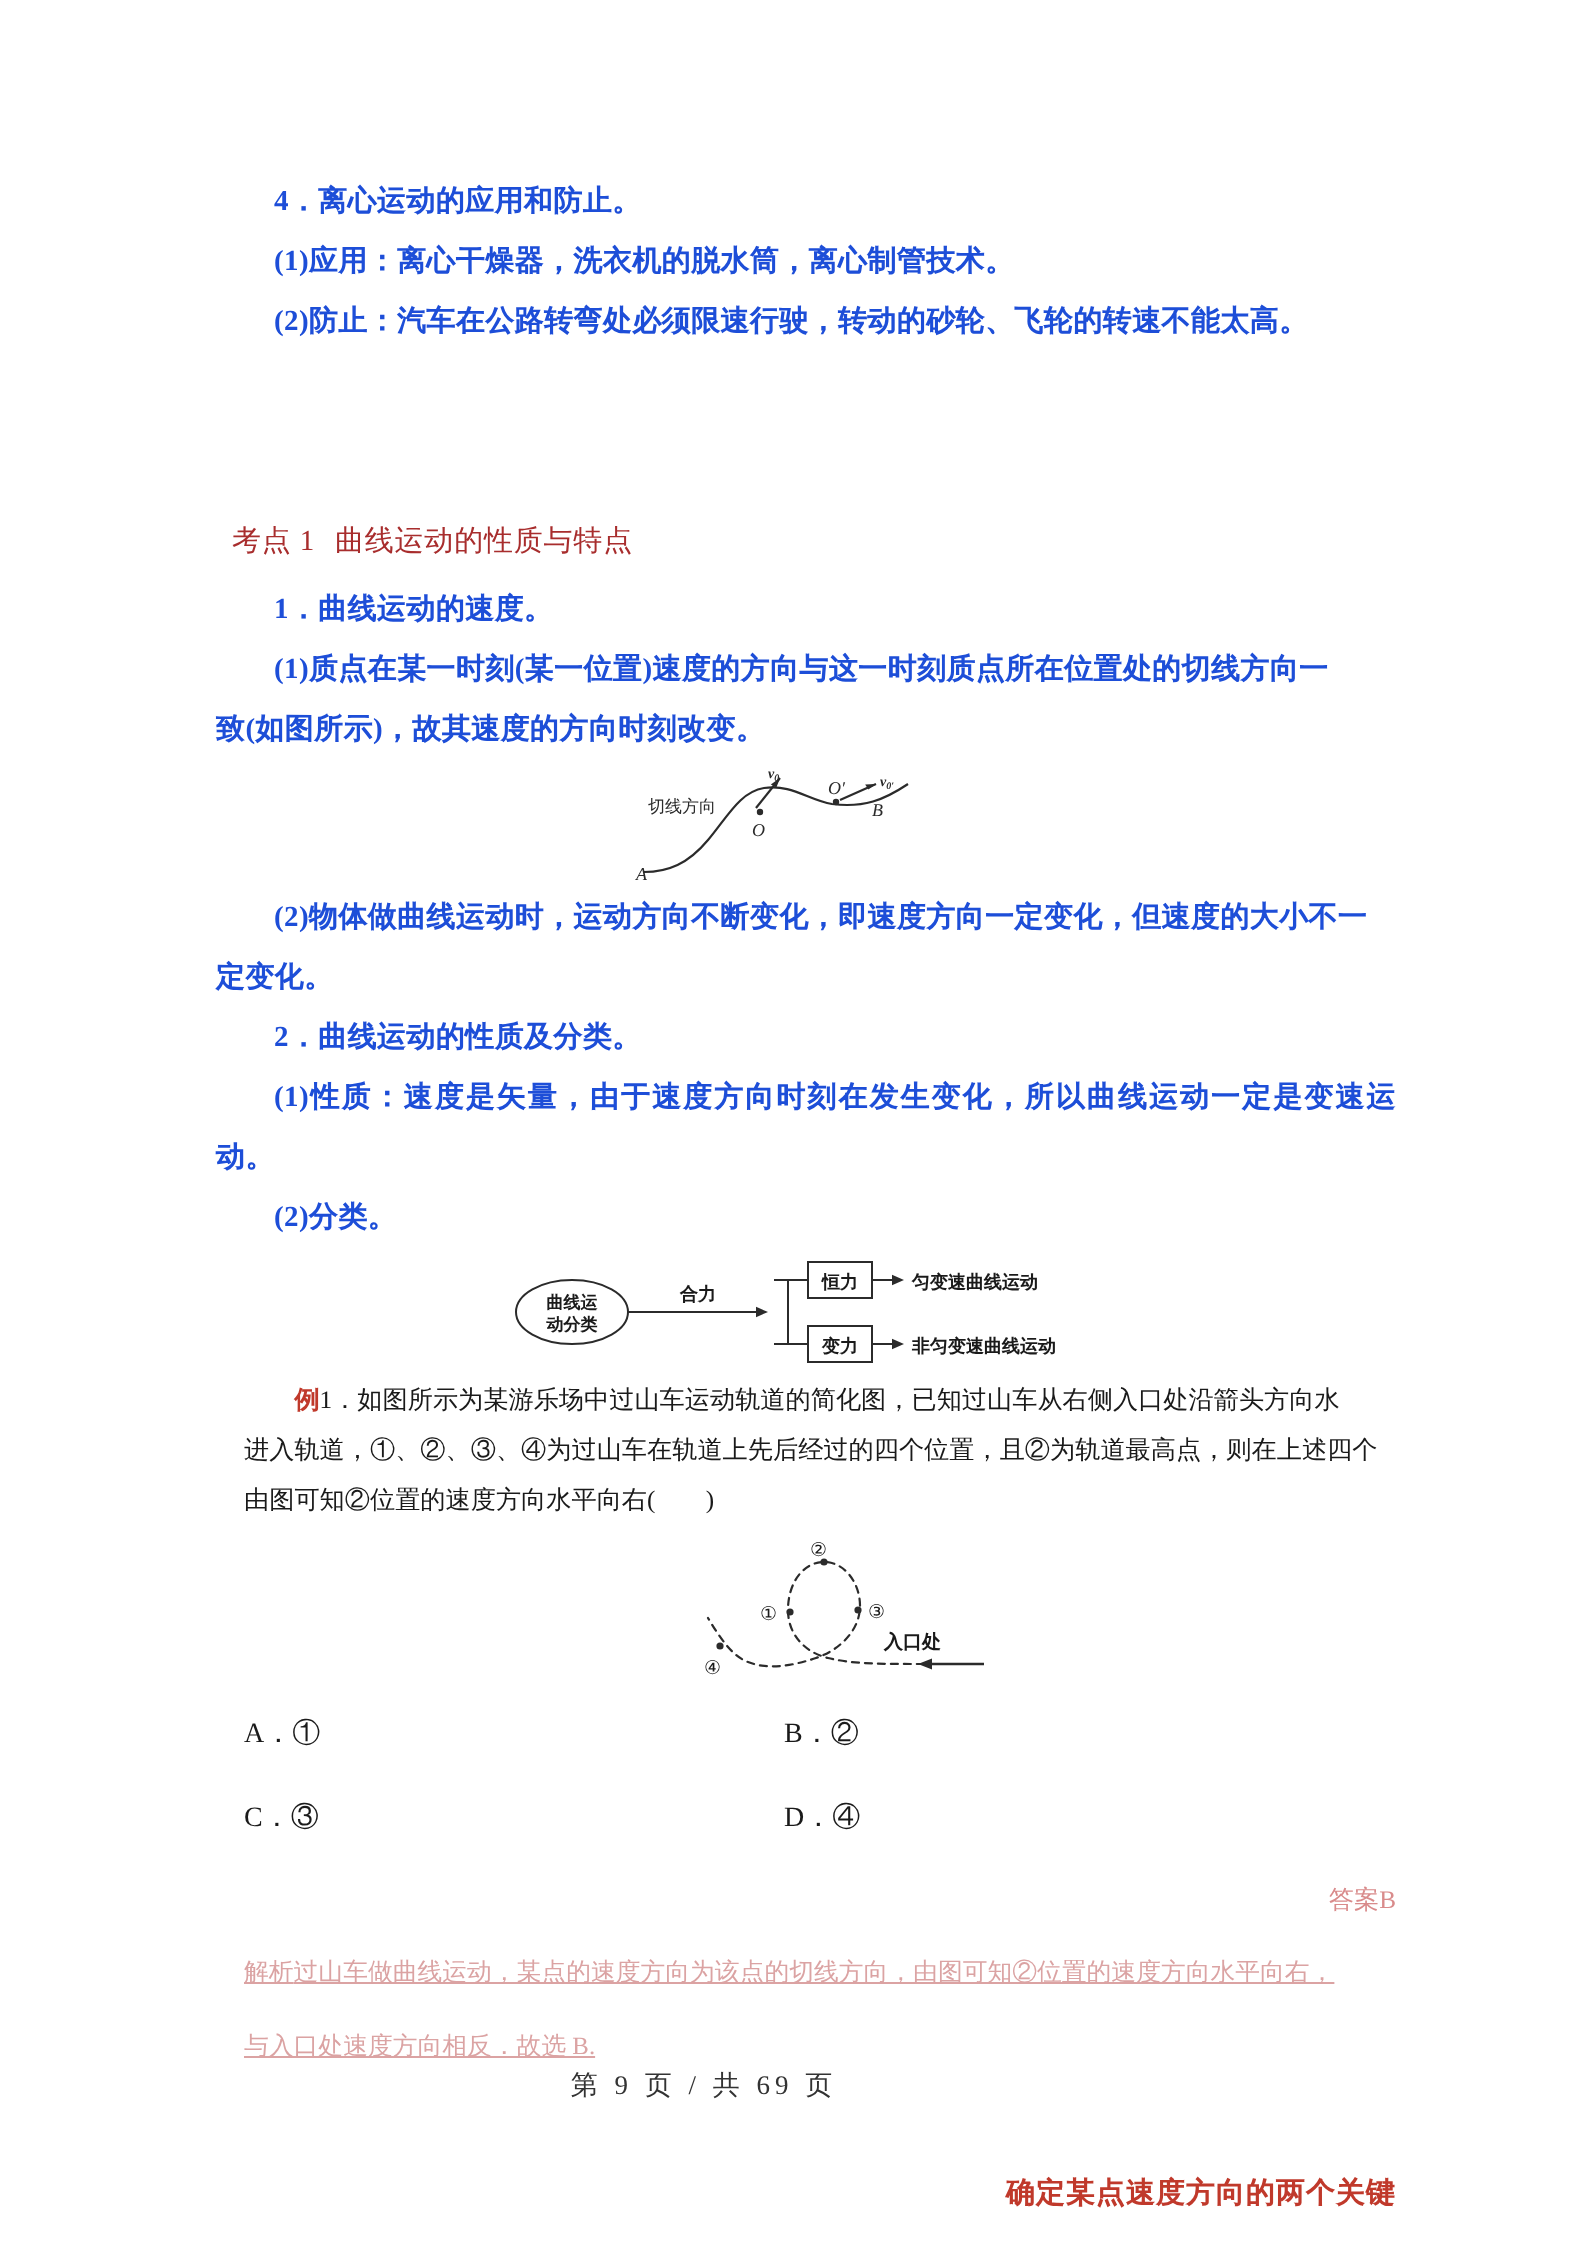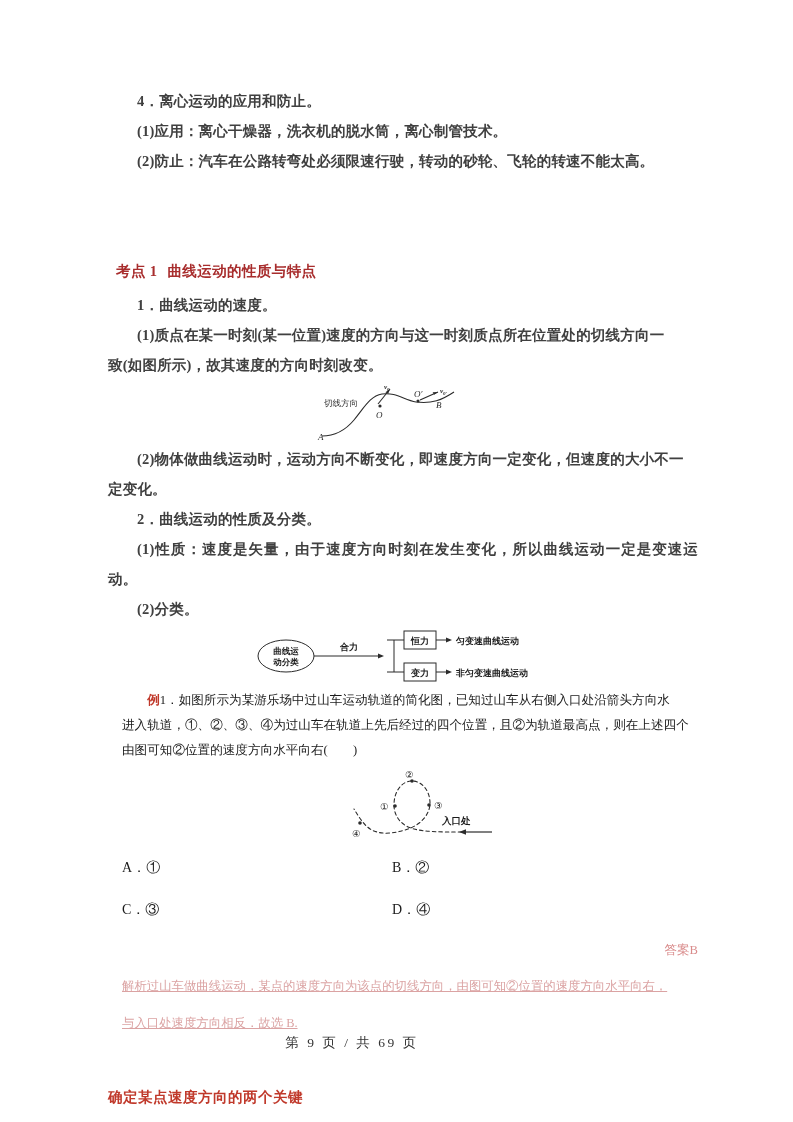--- a/index.html
+++ b/index.html
@@ -29,31 +29,31 @@
     top: 86px;
     width: 590px;
   }
   
   .p {
     font-size: 14.5px;
     line-height: 30px;
     letter-spacing: 0.2px;
     margin: 0;
     text-align: justify;
-    color: #404040;
+    color: #1d4ed8;
   }
   .indent { text-indent: 2em; }
   .p-bold { font-weight: bold; }
   .gap-sm { height: 6px; }
   .gap-md { height: 22px; }
   .gap-xl { height: 60px; }
 
   .heading-key {
     font-size: 14.5px;
-    font-weight: bold;
+    font-weight: normal;
     color: #a82d2d;
     line-height: 26px;
     letter-spacing: 0.4px;
     margin: 0;
     padding-left: 8px;
   }
   .heading-key .num { padding: 0 10px 0 4px; }
 
   .example-p {
     font-size: 12.6px;
@@ -85,21 +85,21 @@
   .analysis {
     font-size: 12.4px;
     line-height: 24px;
     padding-left: 14px;
     color: #dba3a3;
     text-align: justify;
     text-decoration: underline;
   }
 
   .center-head {
-    text-align: left;
+    text-align: right;
     font-size: 14.5px;
     font-weight: bold;
     color: #c0392b;
     line-height: 28px;
     letter-spacing: 0.5px;
   }
 
   
   .fig {
     width: 100%;

